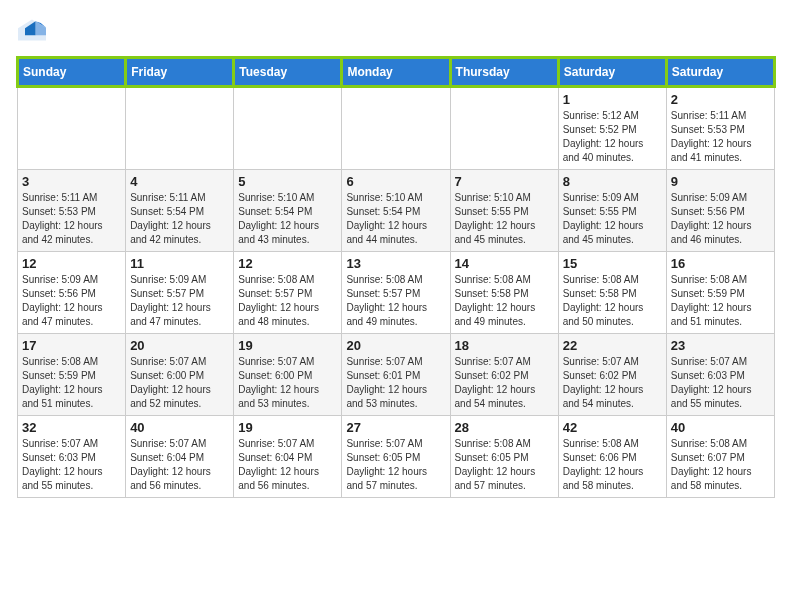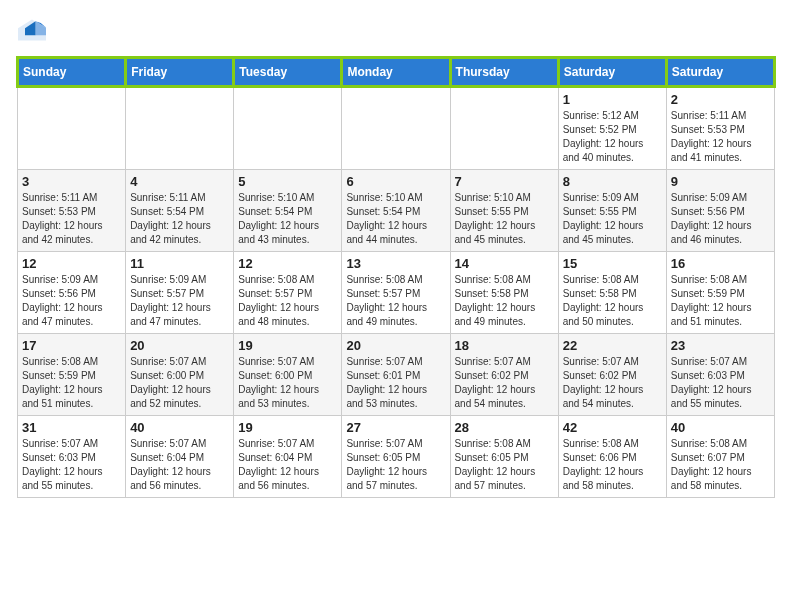--- a/index.html
+++ b/index.html
@@ -291,21 +291,21 @@
         <td>
           <div class="day-number">23</div>
           <div class="day-info" style="white-space: pre-line;">Sunrise: 5:07 AM
 Sunset: 6:03 PM
 Daylight: 12 hours
 and 55 minutes.</div>
         </td>
       </tr>
       <tr>
         <td>
-          <div class="day-number">31</div>
+          <div class="day-number">32</div>
           <div class="day-info" style="white-space: pre-line;">Sunrise: 5:07 AM
 Sunset: 6:03 PM
 Daylight: 12 hours
 and 55 minutes.</div>
         </td>
         <td>
           <div class="day-number">40</div>
           <div class="day-info" style="white-space: pre-line;">Sunrise: 5:07 AM
 Sunset: 6:04 PM
 Daylight: 12 hours

